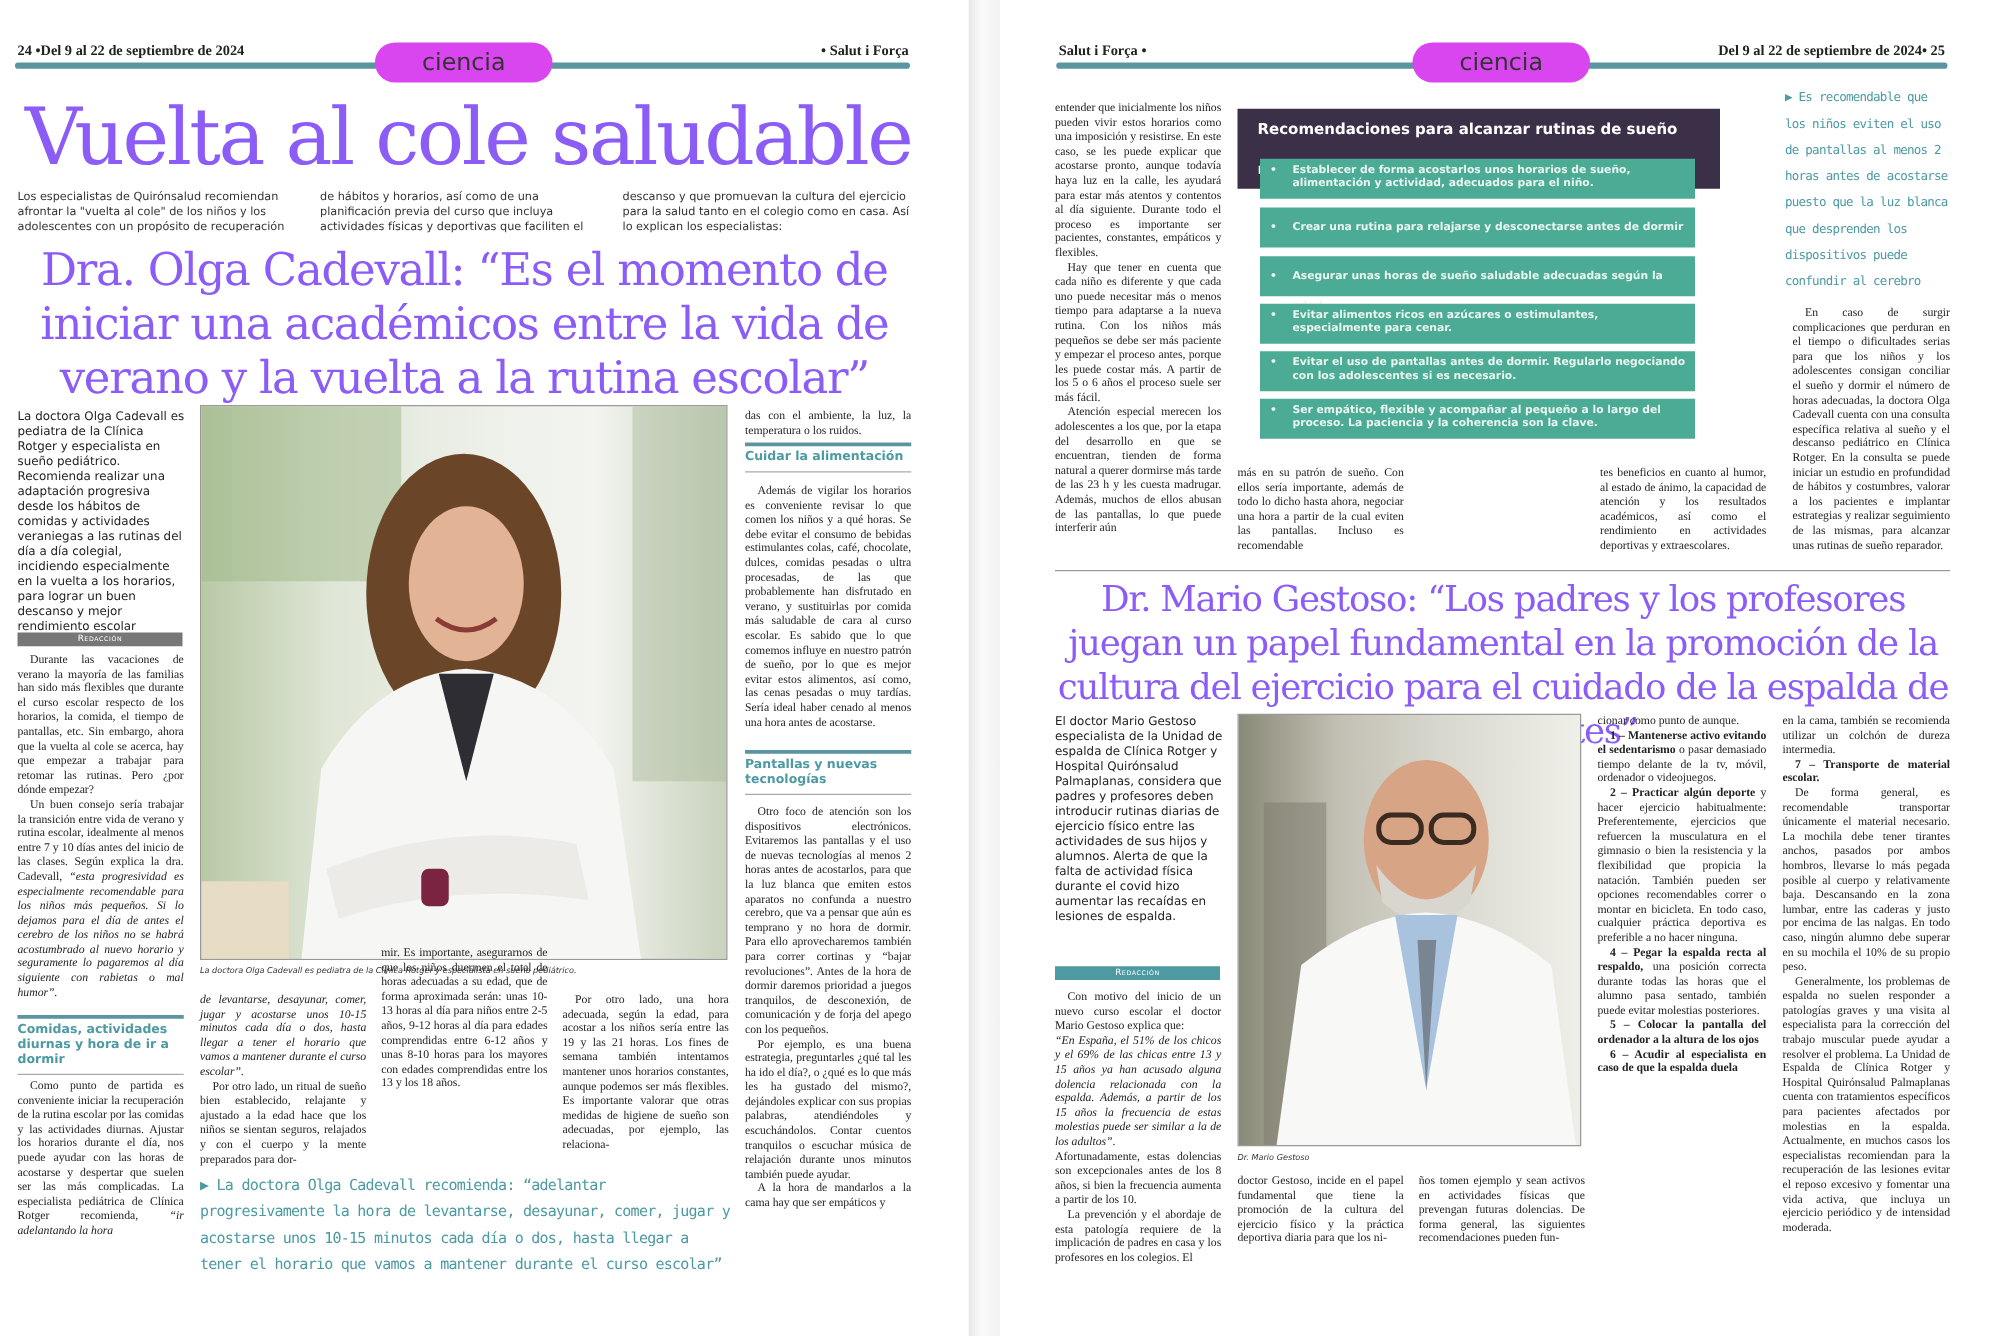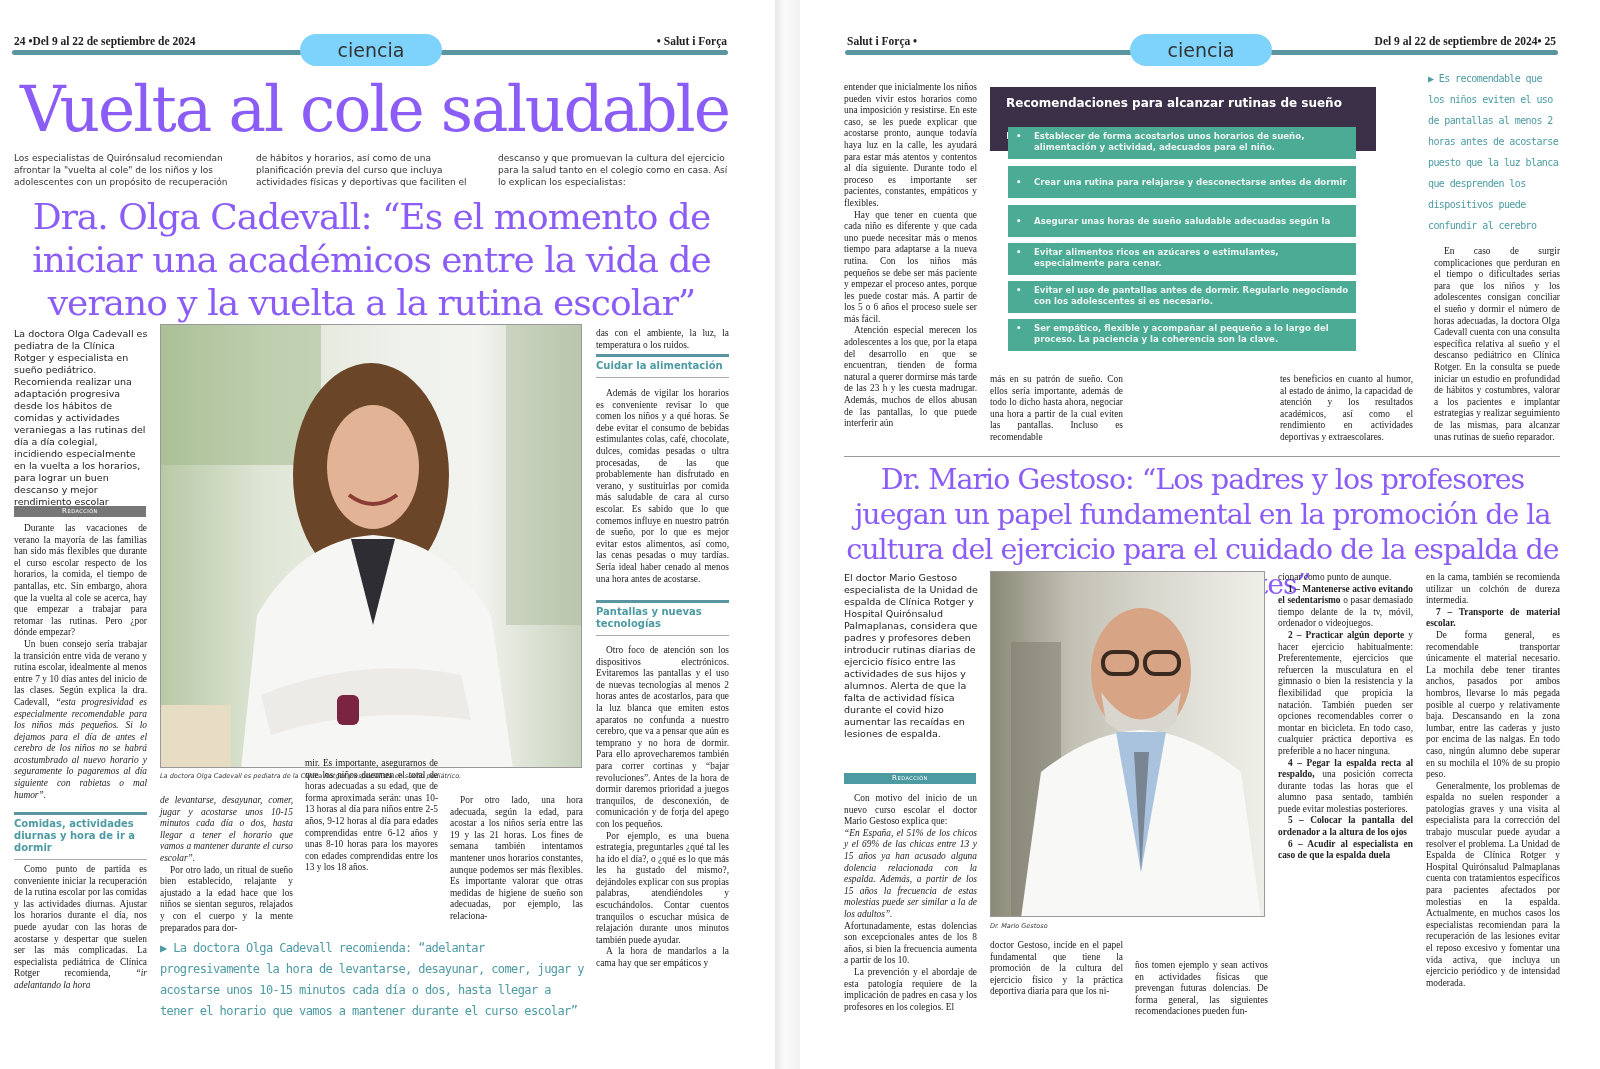--- a/index.html
+++ b/index.html
@@ -5,21 +5,21 @@
 *{box-sizing:border-box;margin:0;padding:0}
 html,body{width:1600px;height:1069px;overflow:hidden;background:#fff}
 body{position:relative;font-family:"Liberation Serif",serif;color:#222}
 .page{position:absolute;top:0;height:1069px;background:#fff}
 #pL{left:0;width:775px}
 #pR{left:800px;width:800px}
 .gutter{position:absolute;left:775px;top:0;width:25px;height:1069px;background:linear-gradient(90deg,#e8e8e8,#fafafa 40%,#f2f2f2)}
 .abs{position:absolute}
 .hdr-text{font-family:"Liberation Serif",serif;font-weight:bold;font-size:11.5px;color:#222;top:35px}
 .rule{position:absolute;height:5px;background:#5a95a0;border-radius:3px;top:50px}
-.pill{position:absolute;top:34px;height:32px;background:#7dd3fc;border-radius:16px;text-align:center;font-family:"DejaVu Sans",sans-serif;font-size:19px;color:#333;line-height:32px}
+.pill{position:absolute;top:34px;height:32px;background:#d946ef;border-radius:16px;text-align:center;font-family:"DejaVu Sans",sans-serif;font-size:19px;color:#333;line-height:32px}
 .serif-title{font-family:"DejaVu Serif",serif;font-weight:normal;color:#8b5cf6;letter-spacing:-1px}
 .intro{font-family:"DejaVu Sans",sans-serif;font-size:9px;line-height:12px;color:#333}
 .lead{font-family:"DejaVu Sans",sans-serif;font-size:9.5px;line-height:12px;color:#222}
 .body{font-size:9.4px;line-height:11.6px;text-align:justify;color:#222;hyphens:auto}
 .body p{text-indent:10px}
 .body i{font-style:italic}
 .byline{height:11px;font-family:"DejaVu Sans",sans-serif;font-size:7px;color:#fff;text-align:center;line-height:11px;font-variant:small-caps;letter-spacing:.5px}
 .sub{font-family:"DejaVu Sans",sans-serif;font-weight:bold;font-size:10px;line-height:12px;color:#4d9aa3;border-top:3px solid #5a95a0;border-bottom:1px solid #aaa;padding:3px 0 5px}
 .pull{font-family:"DejaVu Sans Mono",monospace;font-size:12px;line-height:21px;color:#4d9aa3;font-stretch:condensed;letter-spacing:-.6px}
 .photo{position:absolute;border:1px solid #999;overflow:hidden}
@@ -166,21 +166,21 @@
       <path d="M30 346 L50 200 Q100 160 150 158 Q200 160 250 200 L270 346 Z" fill="#f8f8f6"></path>
       <path d="M125 160 L150 300 L175 160 Z" fill="#a9c3df"></path>
       <path d="M143 180 L150 300 L158 180 Z" fill="#7a8594"></path>
     </svg>
   </div>
   <div class="abs caption" style="left:190px;top:922px">Dr. Mario Gestoso</div>
 
   <div class="abs body" style="left:190px;top:940px;width:133px">
       <div>doctor Gestoso, incide en el papel fundamental que tiene la promoción de la cultura del ejercicio físico y la práctica deportiva diaria para que los ni-</div>
     </div>
-  <div class="abs body" style="left:335px;top:960px;width:133px">
+  <div class="abs body" style="left:335px;top:940px;width:133px">
       <div>ños tomen ejemplo y sean activos en actividades físicas que prevengan futuras dolencias. De forma general, las siguientes recomendaciones pueden fun-</div>
     </div>
 
   <div class="abs body" style="left:478px;top:572px;width:135px">
     <div>cionar como punto de aunque.</div>
     <p><b>1 – Mantenerse activo evitando el sedentarismo</b> <span>o pasar demasiado tiempo delante de la tv, móvil, ordenador o videojuegos.</span></p>
     <p><b>2 – Practicar algún deporte</b> <span>y hacer ejercicio habitualmente: Preferentemente, ejercicios que refuercen la musculatura en el gimnasio o bien la resistencia y la flexibilidad que propicia la natación. También pueden ser opciones recomendables correr o montar en bicicleta. En todo caso, cualquier práctica deportiva es preferible a no hacer ninguna.</span></p>
     <p><b>4 – Pegar la espalda recta al respaldo,</b> <span>una posición correcta durante todas las horas que el alumno pasa sentado, también puede evitar molestias posteriores.</span></p>
     <p><b>5 – Colocar la pantalla del ordenador a la altura de los ojos</b></p>
     <p><b>6 – Acudir al especialista en caso de que la espalda duela</b></p>

